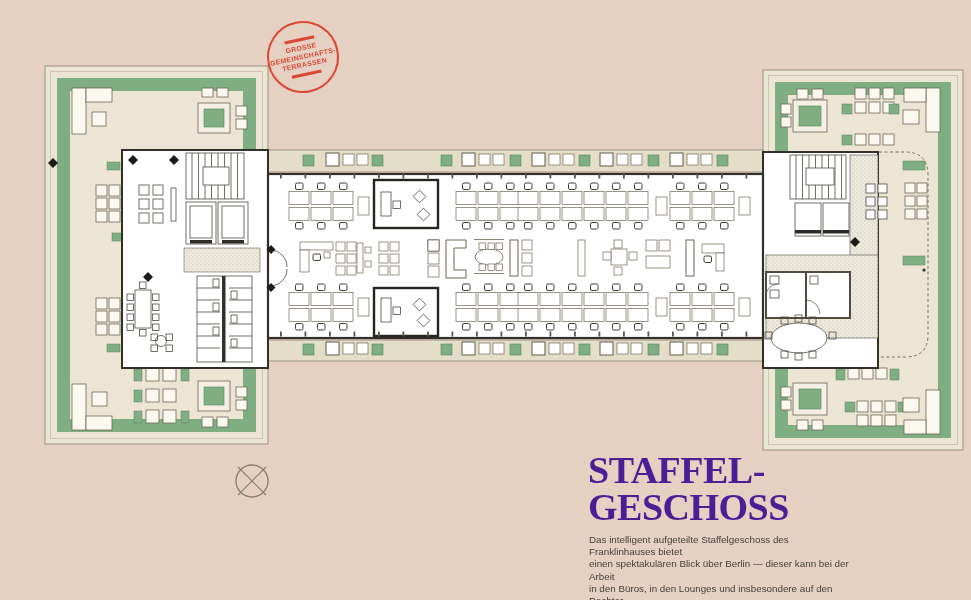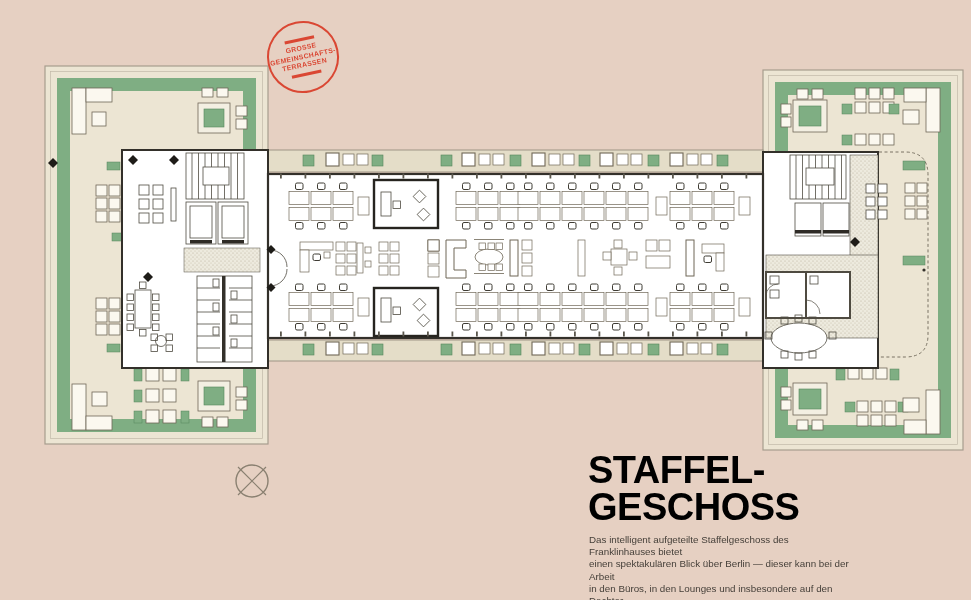--- a/index.html
+++ b/index.html
@@ -532,20 +532,20 @@
 </svg>
 
 <div class="stamp" style="border-color: rgb(218, 71, 51);">
   <span class="bar" style="background: rgb(218, 71, 51);"></span>
   <div class="stamp-text" style="color: rgb(218, 71, 51);">GROSSE
 GEMEINSCHAFTS-
 TERRASSEN</div>
   <span class="bar" style="background: rgb(218, 71, 51);"></span>
 </div>
 
-<div class="page-title" style="color: #000000;">STAFFEL-
+<div class="page-title" style="color: #4c1d95; font-family: Liberation Serif, serif;">STAFFEL-
 GESCHOSS</div>
 <div class="desc" style="color: rgb(70, 64, 58);">Das intelligent aufgeteilte Staffelgeschoss des Franklinhauses bietet
 einen spektakulären Blick über Berlin — dieser kann bei der Arbeit
 in den Büros, in den Lounges und insbesondere auf den Dachter-
 rassen genossen werden.</div>
 
 </div>
 
 </body></html>

